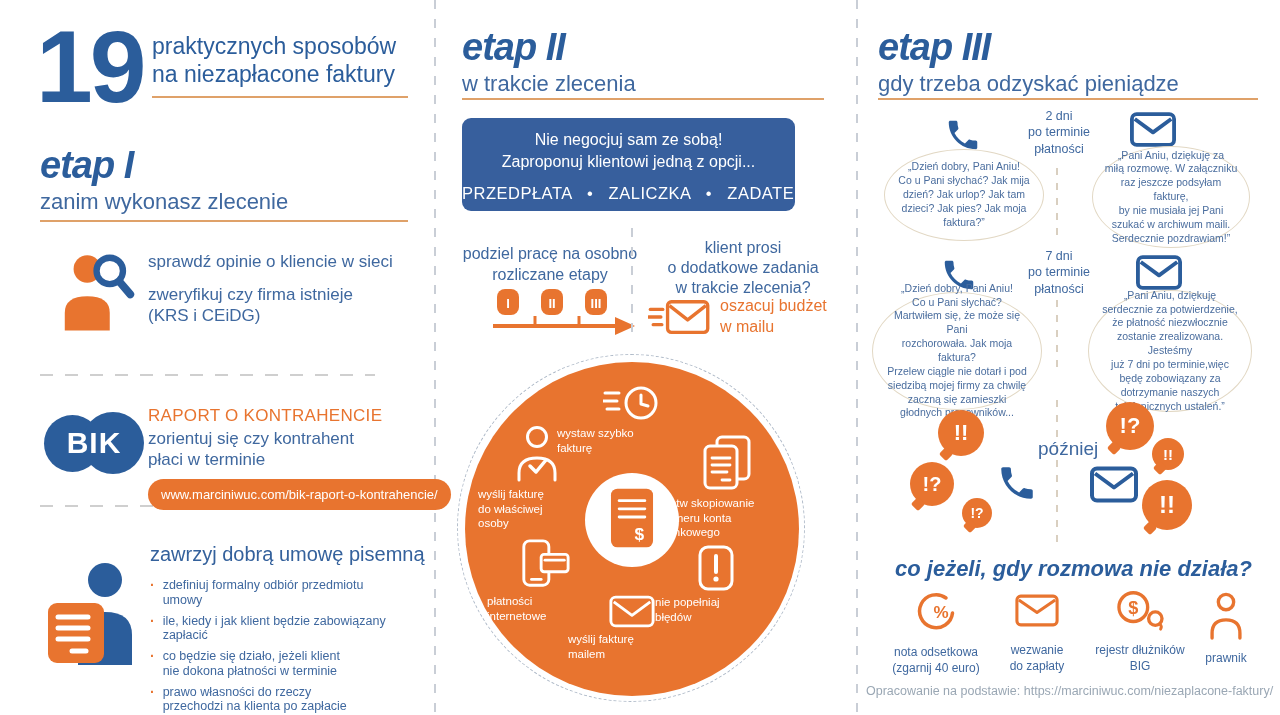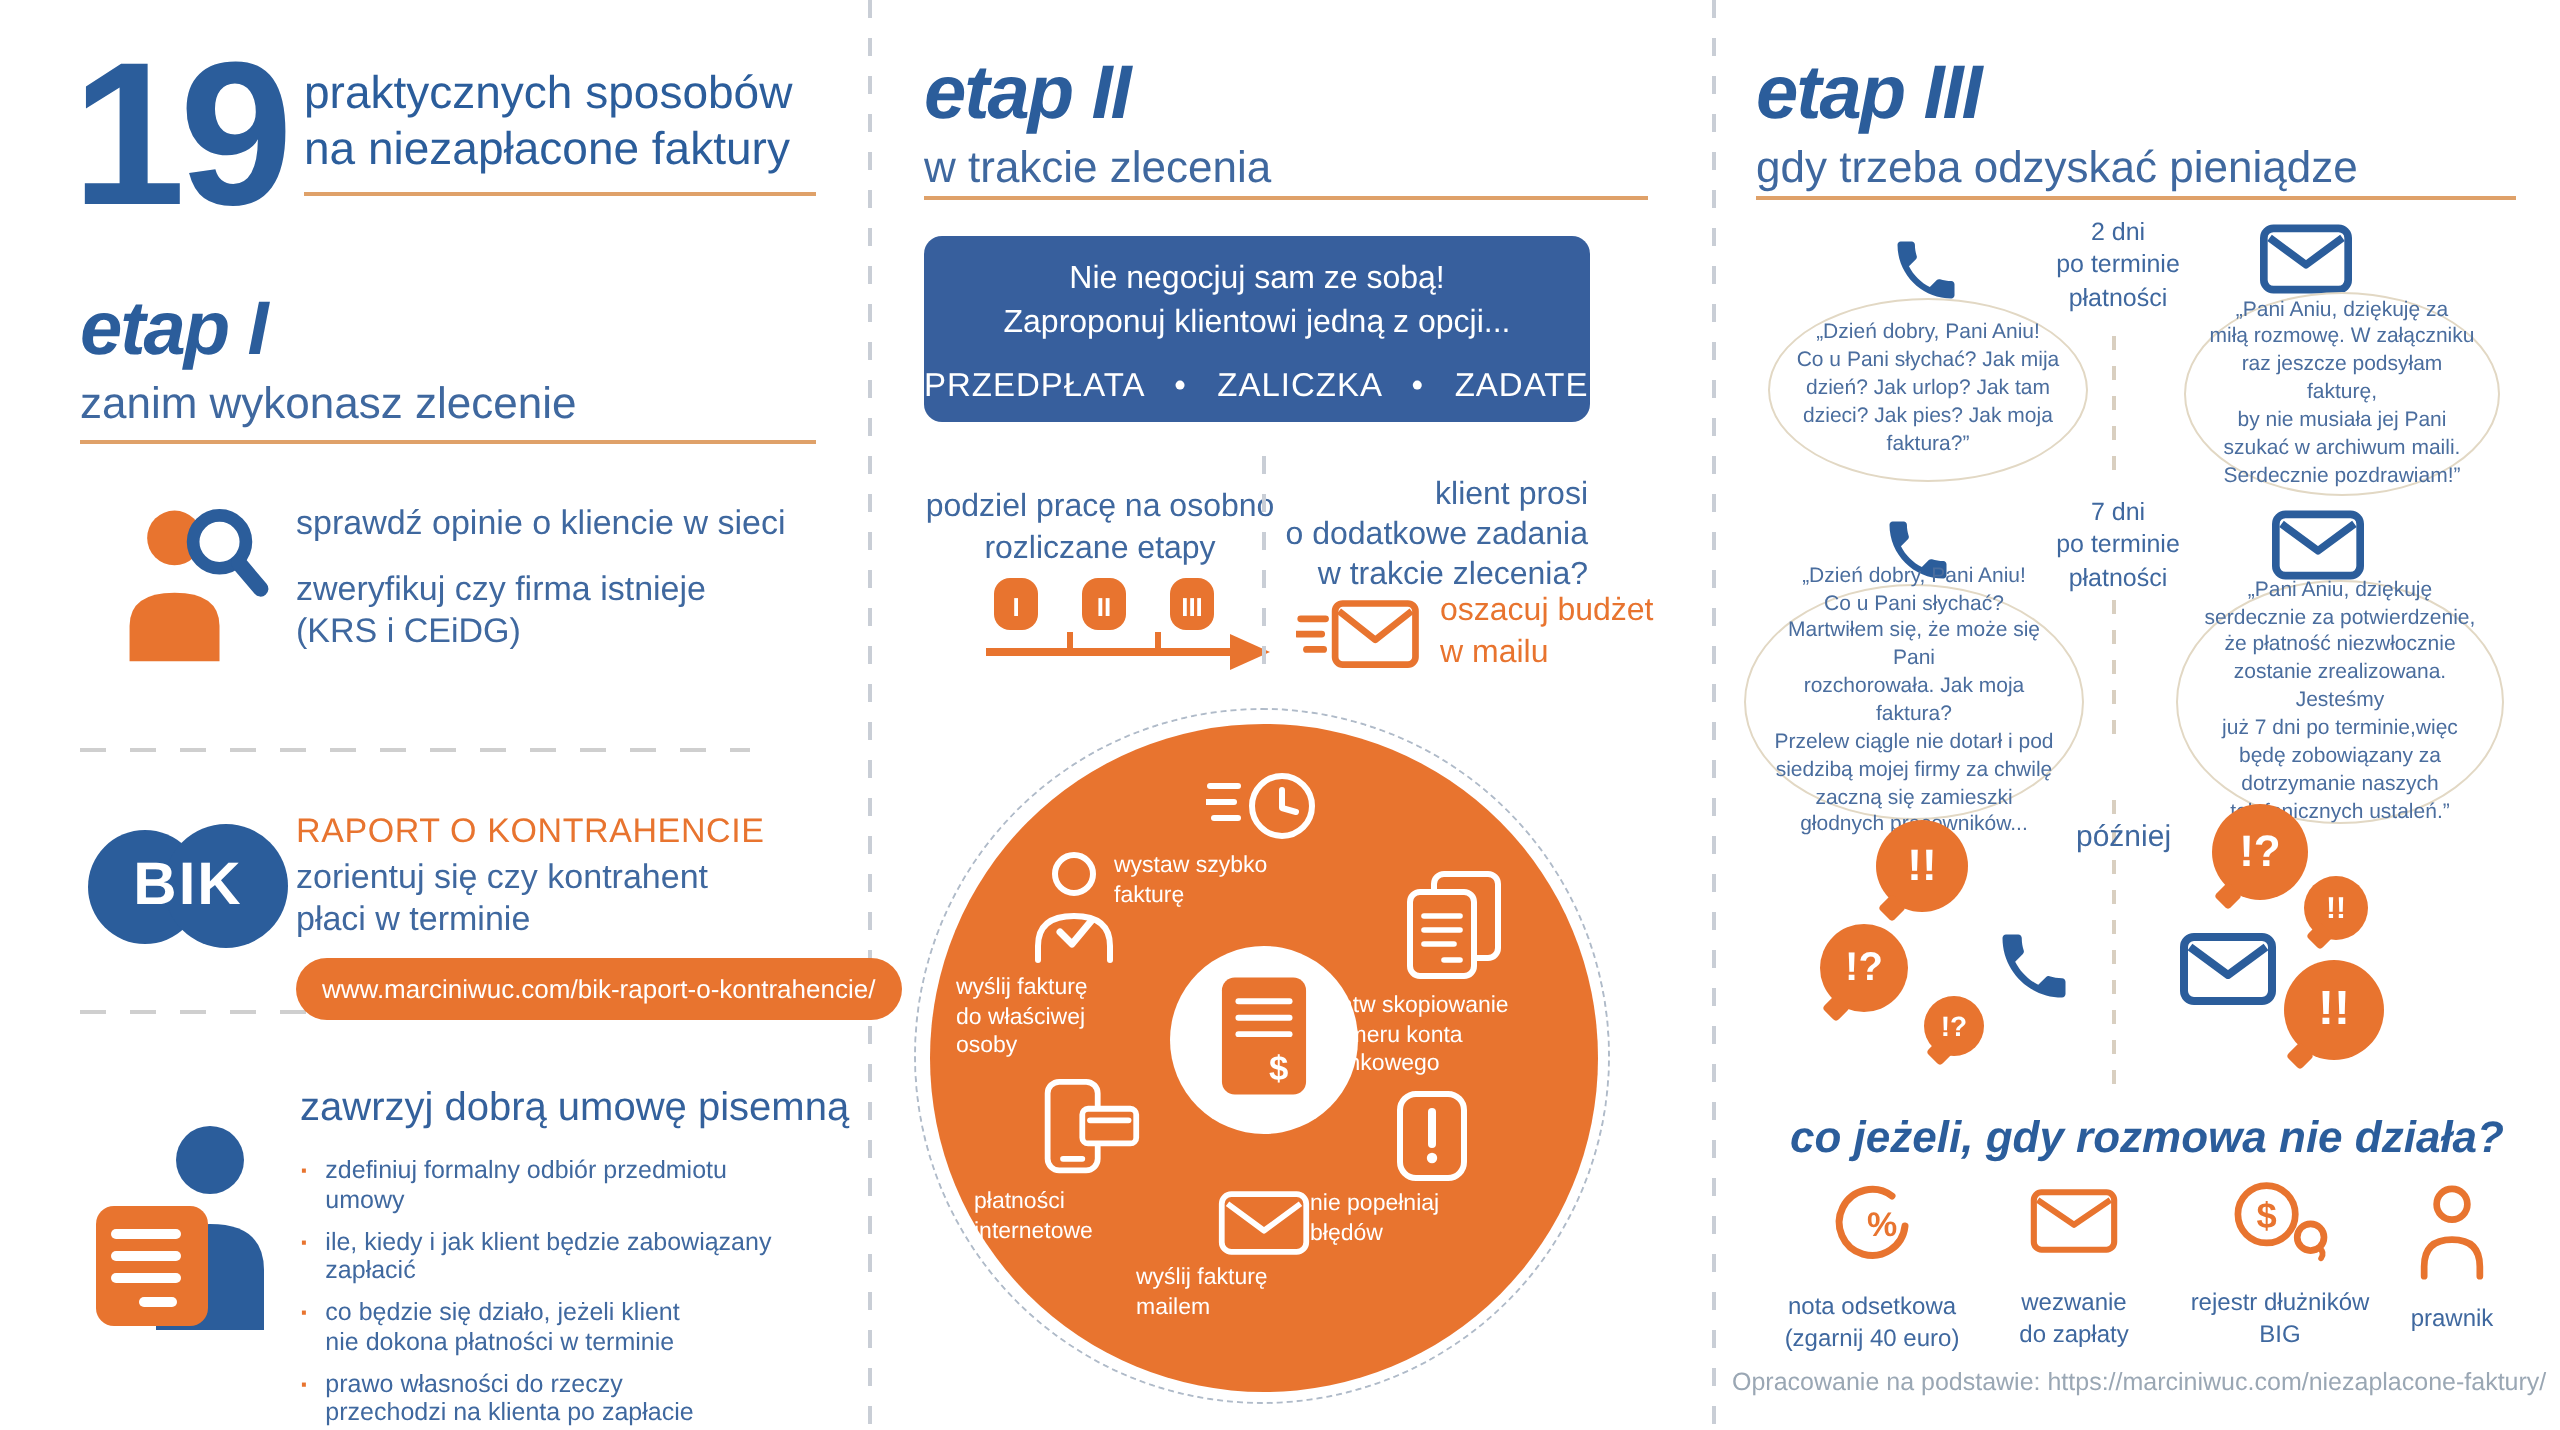--- a/index.html
+++ b/index.html
@@ -136,21 +136,21 @@
     <rect x="54" y="3" width="22" height="26" rx="8" fill="#e8742f"></rect>
     <rect x="98" y="3" width="22" height="26" rx="8" fill="#e8742f"></rect>
     <text x="21" y="22" text-anchor="middle" font-size="13" font-weight="bold" fill="#fff">I</text>
     <text x="65" y="22" text-anchor="middle" font-size="13" font-weight="bold" fill="#fff">II</text>
     <text x="109" y="22" text-anchor="middle" font-size="13" font-weight="bold" fill="#fff">III</text>
   </svg>
 </span>
 
 <div class="abs vdash-gray" style="left:631px;top:228px;height:106px;"></div>
 
-<div class="abs blue prel" style="left:608px;top:238px;width:186px;font-size:16px;text-align:right;line-height:1.25;">klient prosi
+<div class="abs blue prel" style="left:650px;top:238px;width:186px;font-size:16px;text-align:center;line-height:1.25;">klient prosi
 o dodatkowe zadania
 w trakcie zlecenia?</div>
 <span class="abs" style="left:648px;top:296px;">
   <svg width="64" height="44" viewBox="0 0 66 46">
     <rect x="20" y="6" width="42" height="32" rx="4" fill="none" stroke="#e8742f" stroke-width="3.5"></rect>
     <path d="M22 10 L41 25 L60 10" fill="none" stroke="#e8742f" stroke-width="3.5" stroke-linejoin="round"></path>
     <line x1="2" y1="14" x2="15" y2="14" stroke="#e8742f" stroke-width="3.5" stroke-linecap="round"></line>
     <line x1="0" y1="22" x2="13" y2="22" stroke="#e8742f" stroke-width="3.5" stroke-linecap="round"></line>
     <line x1="5" y1="30" x2="14" y2="30" stroke="#e8742f" stroke-width="3.5" stroke-linecap="round"></line>
   </svg>
@@ -297,21 +297,21 @@
 <div class="abs bubble prel" style="left:1088px;top:290px;width:164px;height:122px;">„Pani Aniu, dziękuję
 serdecznie za potwierdzenie,
 że płatność niezwłocznie
 zostanie zrealizowana. Jesteśmy
 już 7 dni po terminie,więc
 będę zobowiązany za
 dotrzymanie naszych
 telefonicznych ustaleń.”</div>
 
 <div class="abs vdash-tan" style="left:1056px;top:400px;height:148px;"></div>
-<div class="abs blue" style="left:1038px;top:410px;font-size:15px;">później</div>
+<div class="abs blue" style="left:1038px;top:438px;font-size:19px;">później</div>
 
 <div class="shout" style="left:938px;top:410px;width:46px;height:46px;font-size:22px;">
   <span>!!</span>
   </div>
 <div class="shout" style="left:910px;top:462px;width:44px;height:44px;font-size:20px;">
   <span>!?</span>
   </div>
 <div class="shout" style="left:962px;top:498px;width:30px;height:30px;font-size:14px;">
   <span>!?</span>
   </div>

